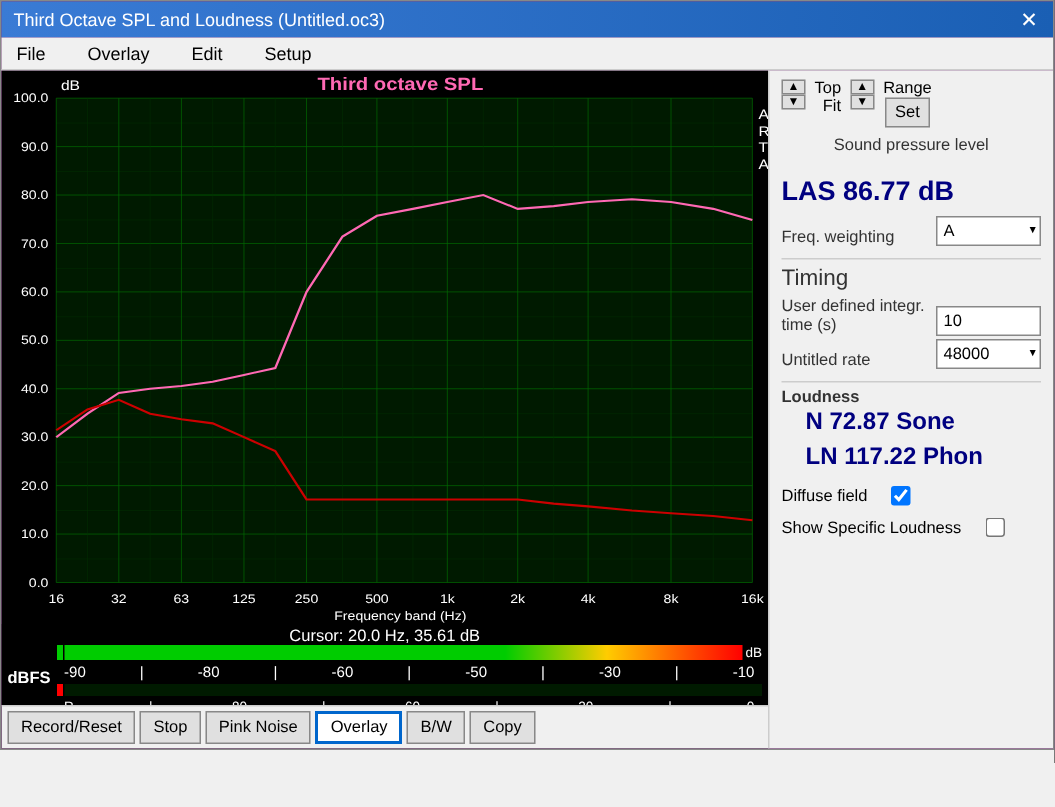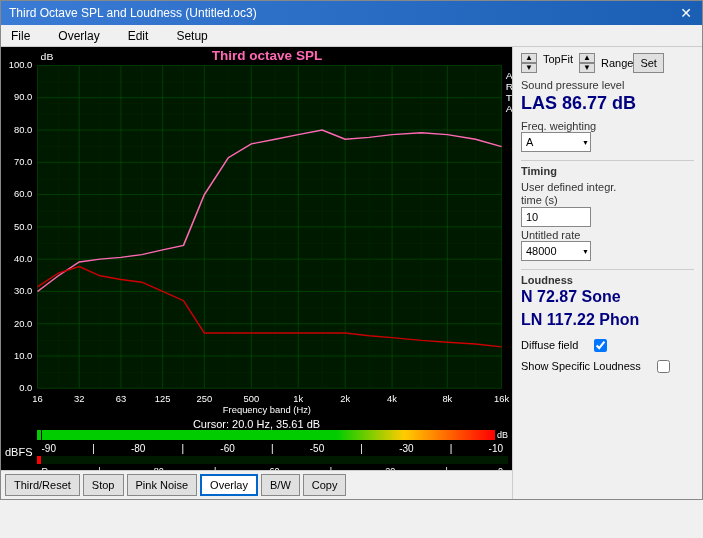--- a/index.html
+++ b/index.html
@@ -91,20 +91,21 @@
       display: flex;
       align-items: center;
       padding: 0 4px;
       flex-shrink: 0;
     }
     .dbfs-label {
       color: white;
       font-size: 11px;
       margin-right: 4px;
       white-space: nowrap;
+      font-weight: bold;
     }
     .side-panel {
       width: 190px;
       background: #f0f0f0;
       padding: 6px 8px;
       display: flex;
       flex-direction: column;
       gap: 6px;
       border-left: 1px solid #ccc;
       flex-shrink: 0;
@@ -127,53 +128,53 @@
       border: 1px solid #888;
       cursor: pointer;
       font-size: 8px;
       display: flex;
       align-items: center;
       justify-content: center;
       line-height: 1;
     }
     .label-group {
       display: flex;
-      flex-direction: row;
-      align-items: center;
+      flex-direction: column;
+      align-items: flex-end;
       font-size: 11px;
     }
     .set-btn {
       padding: 2px 6px;
       background: #e0e0e0;
       border: 1px solid #888;
       cursor: pointer;
       font-size: 11px;
       height: 20px;
       align-self: center;
     }
     .spl-section {
       border: none;
     }
     .spl-label {
       color: #333;
       font-size: 11px;
-      margin-bottom: 2px;
+      margin-bottom: 14px;
+      text-align: center;
     }
     .spl-value {
       color: #000080;
       font-size: 18px;
       font-weight: bold;
       letter-spacing: 0;
     }
     .row-control {
       display: flex;
-      align-items: flex-start;
+      align-items: flex-end;
       justify-content: space-between;
       margin-bottom: 2px;
-      flex-direction: column;
     }
     .row-label {
       font-size: 11px;
       color: #333;
       flex: 1;
     }
     .dropdown {
       background: white;
       border: 1px solid #888;
       font-size: 11px;
@@ -204,43 +205,44 @@
       font-size: 11px;
       height: 20px;
       width: 70px;
       padding: 0 4px;
     }
     .timing-section {
       border-top: 1px solid #ccc;
       padding-top: 4px;
     }
     .timing-label {
-      font-size: 11px;
-      font-weight: bold;
+      font-size: 15px;
+      font-weight: normal;
       color: #333;
       margin-bottom: 4px;
     }
     .loudness-section {
       border-top: 1px solid #ccc;
       padding-top: 4px;
     }
     .loudness-label {
       font-size: 11px;
       font-weight: bold;
       color: #333;
     }
     .loudness-value {
       color: #000080;
       font-size: 16px;
       font-weight: bold;
       line-height: 1.4;
+      margin-left: 16px;
     }
     .check-row {
       display: flex;
-      align-items: flex-start;
+      align-items: center;
       gap: 16px;
       font-size: 11px;
       margin-top: 2px;
     }
     .action-buttons {
       display: flex;
       gap: 3px;
       padding: 3px 4px;
       background: #f0f0f0;
       border-top: 1px solid #ccc;
@@ -476,21 +478,21 @@
               <span>-60</span>
               <span>|</span>
               <span>-20</span>
               <span>|</span>
               <span>0</span>
           </div>
         </div>
       </div>
 
       <div class="action-buttons">
-        <button class="action-btn">Third/Reset</button>
+        <button class="action-btn">Record/Reset</button>
         <button class="action-btn">Stop</button>
         <button class="action-btn">Pink Noise</button>
         <button class="action-btn active">Overlay</button>
         <button class="action-btn">B/W</button>
         <button class="action-btn">Copy</button>
       </div>
     </div>
 
     <div class="side-panel">
 

